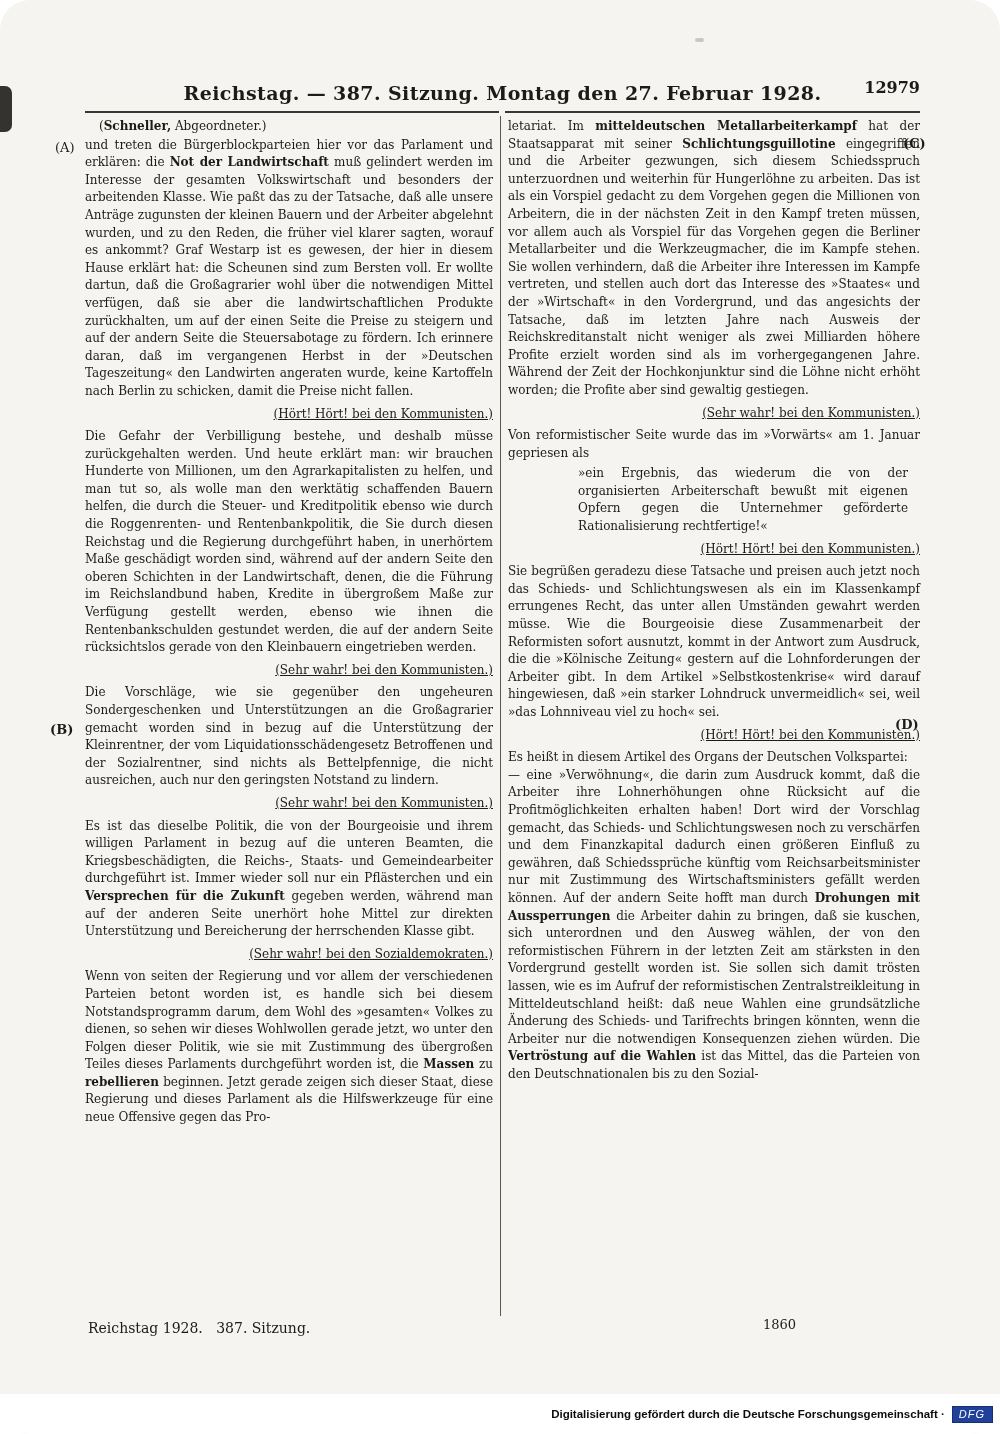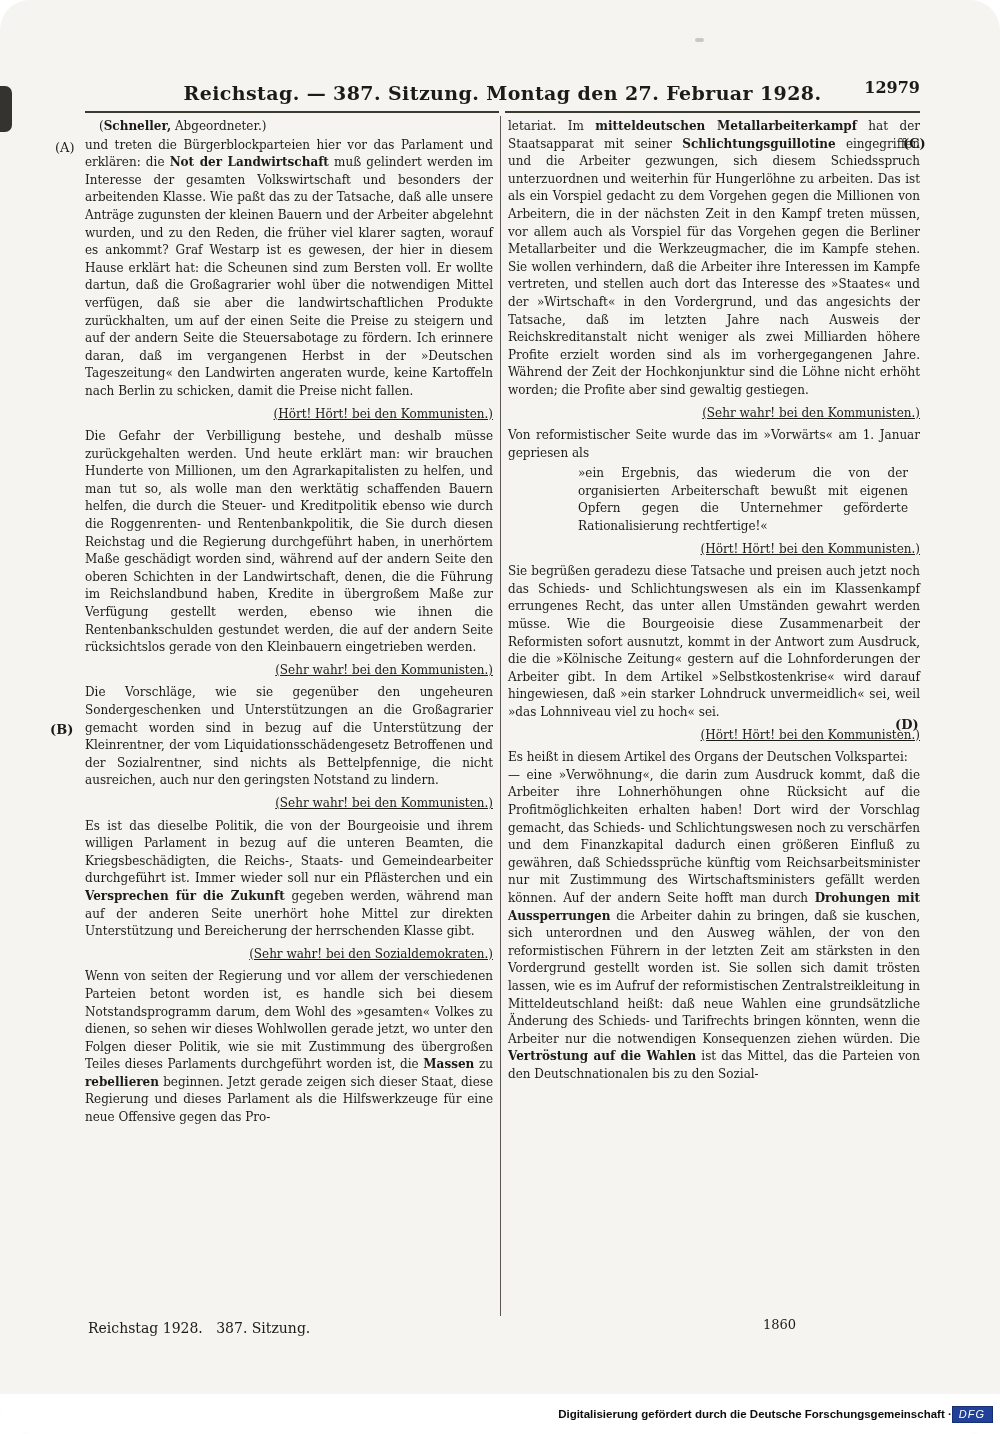--- a/index.html
+++ b/index.html
@@ -70,21 +70,21 @@
   .footer-left{
     position:absolute;left:88px;top:1320px;font-size:14px;
   }
   .footer-right{
     position:absolute;left:763px;top:1317px;font-size:13px;
   }
   .credit-strip{
     position:absolute;left:0;bottom:0;width:100%;height:40px;
     background:#ffffff;
     display:flex;align-items:center;justify-content:flex-end;
-    padding-right:7px;box-sizing:border-box;
+    gap:7px;padding-right:7px;box-sizing:border-box;
   }
   .credit-text{
     font-family:"Liberation Sans","DejaVu Sans",sans-serif;
     font-size:11.5px;font-weight:700;color:#0d0d0d;
   }
   .dfg-logo{
     display:inline-block;background:var(--logo-blue);color:#fff;
     font-family:"Liberation Sans","DejaVu Sans",sans-serif;
     font-size:11px;font-weight:400;font-style:italic;
     padding:2px 7px 2px 6px;letter-spacing:1px;line-height:1;

